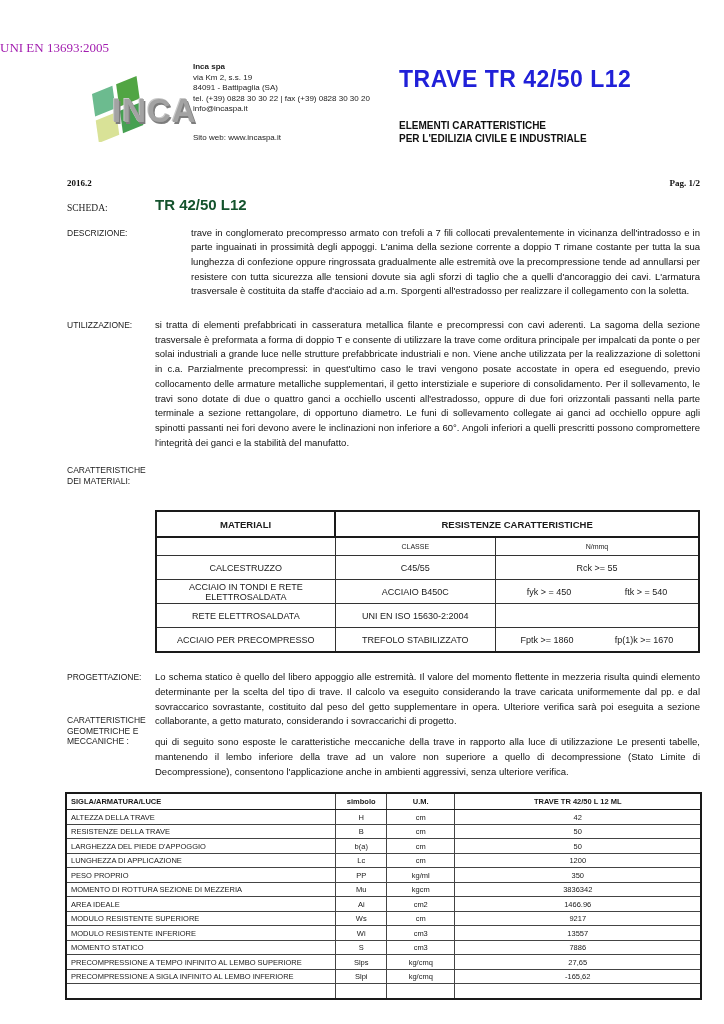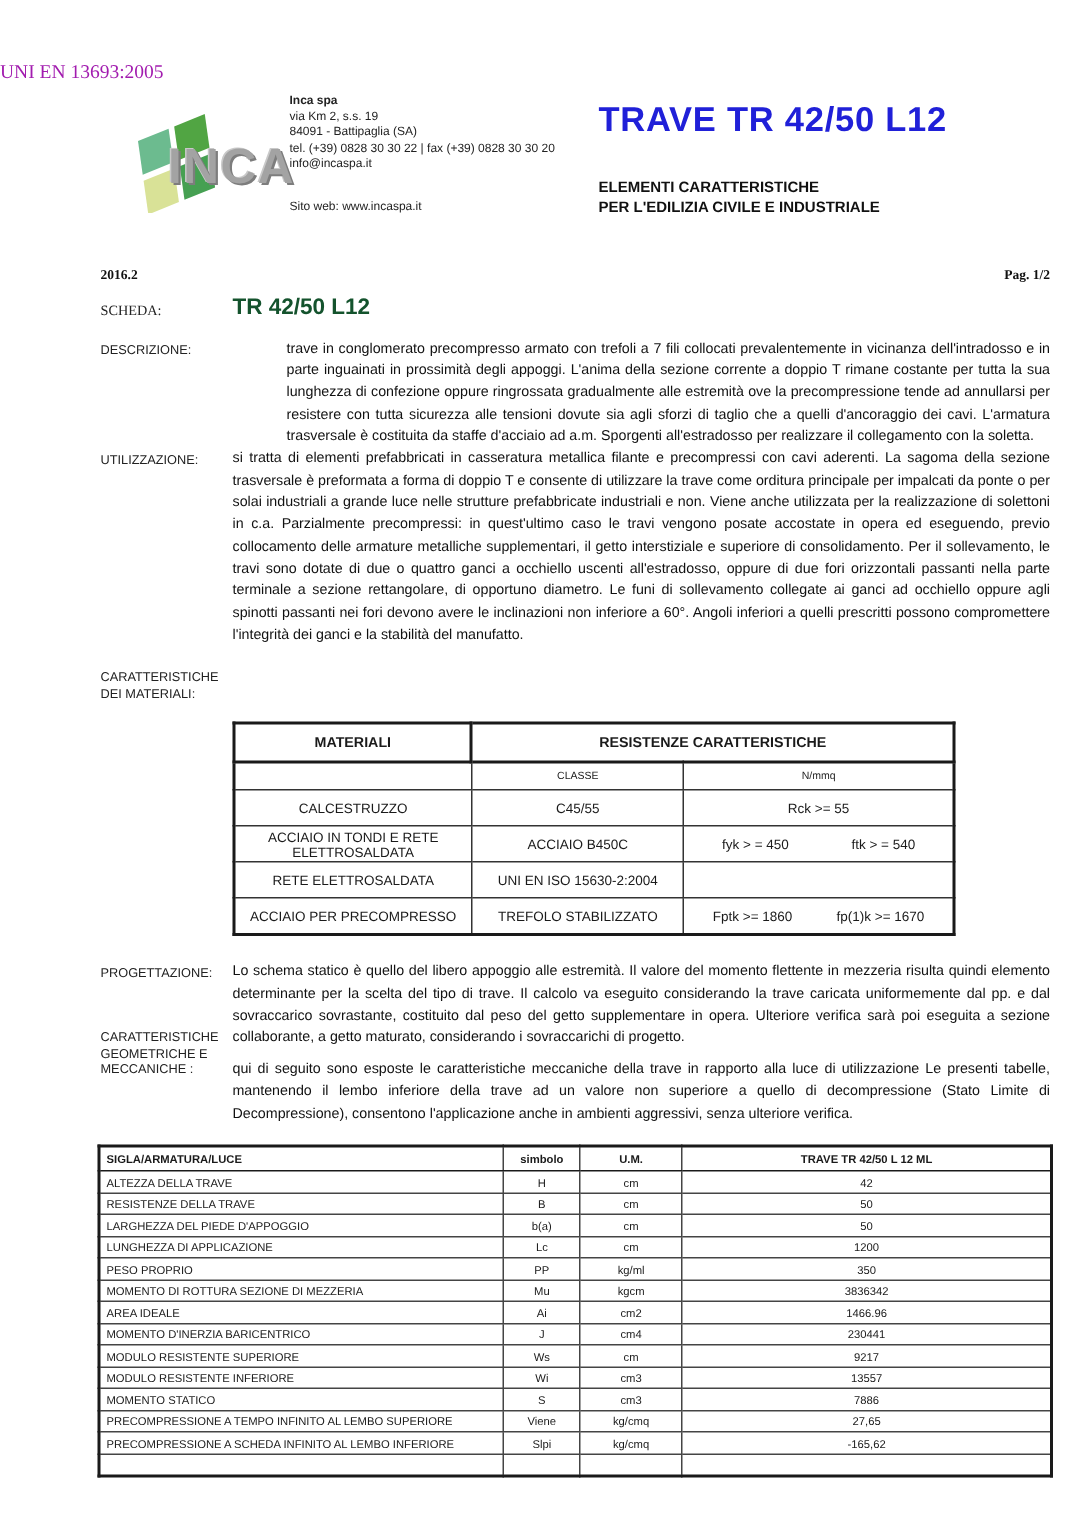--- a/index.html
+++ b/index.html
@@ -24,25 +24,25 @@
   .content{margin:0 24px 0 67px;}
   .row{display:flex;align-items:flex-start;}
   .lbl{flex:0 0 88px;font-size:8.5px;color:#222;padding-top:2px;line-height:10.5px;}
   .lbl.serif{font-size:9.5px;}
   .txt{flex:1;font-size:9.5px;line-height:14.7px;text-align:justify;color:#111;}
   .row-scheda{margin-top:13px;}
   .scheda-value{font-size:15px;font-weight:bold;margin-top:-3px;}
   .row-tipologia{margin-top:5px;}
   .row-tipologia .txt{text-align:left;}
   .row-descrizione{margin-top:12px;gap:36px;}
-  .row-utilizzazione{}
+  .row-utilizzazione{margin-top:19px;}
   .caratt-label{margin-top:15px;font-size:8.5px;line-height:10.5px;color:#222;}
 
   table{border-collapse:collapse;}
-  .mat-table{margin:14px 0 0 88px;width:482px;border:2px solid #1a1a1a;}
+  .mat-table{margin:24px 0 0 88px;width:545px;border:2px solid #1a1a1a;}
   .mat-table th,.mat-table td{border:1px solid #333;}
   .mat-table thead th{border:2px solid #1a1a1a;font-size:9.5px;font-weight:bold;height:22px;}
   .mat-table .col-mat{width:33%;}
   .mat-table .col-classe{width:29.5%;}
   .mat-table .col-n{width:37.5%;}
   .mat-table .sub td{font-size:7px;color:#222;height:15px;text-align:center;}
   .mat-table tbody td{font-size:9px;text-align:center;height:21px;padding:1px 4px;}
   .mat-vals{display:flex;justify-content:space-around;}
 
   .row-progettazione{margin-top:17px;}
@@ -247,26 +247,20 @@
           <td class="c-val">3836342</td>
         </tr>
 
         <tr>
           <td class="c-name">AREA IDEALE</td>
           <td class="c-sym">Ai</td>
           <td class="c-um">cm2</td>
           <td class="c-val">1466.96</td>
         </tr>
 
-        <tr>
-          <td class="c-name">MOMENTO D'INERZIA BARICENTRICO</td>
-          <td class="c-sym">J</td>
-          <td class="c-um">cm4</td>
-          <td class="c-val">230441</td>
-        </tr>
 
         <tr>
           <td class="c-name">MODULO RESISTENTE SUPERIORE</td>
           <td class="c-sym">Ws</td>
           <td class="c-um">cm</td>
           <td class="c-val">9217</td>
         </tr>
 
         <tr>
           <td class="c-name">MODULO RESISTENTE INFERIORE</td>
@@ -278,27 +272,27 @@
         <tr>
           <td class="c-name">MOMENTO STATICO</td>
           <td class="c-sym">S</td>
           <td class="c-um">cm3</td>
           <td class="c-val">7886</td>
         </tr>
 
 
         <tr>
           <td class="c-name">PRECOMPRESSIONE A TEMPO INFINITO AL LEMBO SUPERIORE</td>
-          <td class="c-sym">Viene</td>
+          <td class="c-sym">Slps</td>
           <td class="c-um">kg/cmq</td>
           <td class="c-val">27,65</td>
         </tr>
 
         <tr>
-          <td class="c-name">PRECOMPRESSIONE A SCHEDA INFINITO AL LEMBO INFERIORE</td>
+          <td class="c-name">PRECOMPRESSIONE A SIGLA INFINITO AL LEMBO INFERIORE</td>
           <td class="c-sym">Slpi</td>
           <td class="c-um">kg/cmq</td>
           <td class="c-val">-165,62</td>
         </tr>
       </tbody>
     <tbody>
       <tr class="empty-row">
         <td class="c-name"></td>
         <td class="c-sym"></td>
         <td class="c-um"></td>

